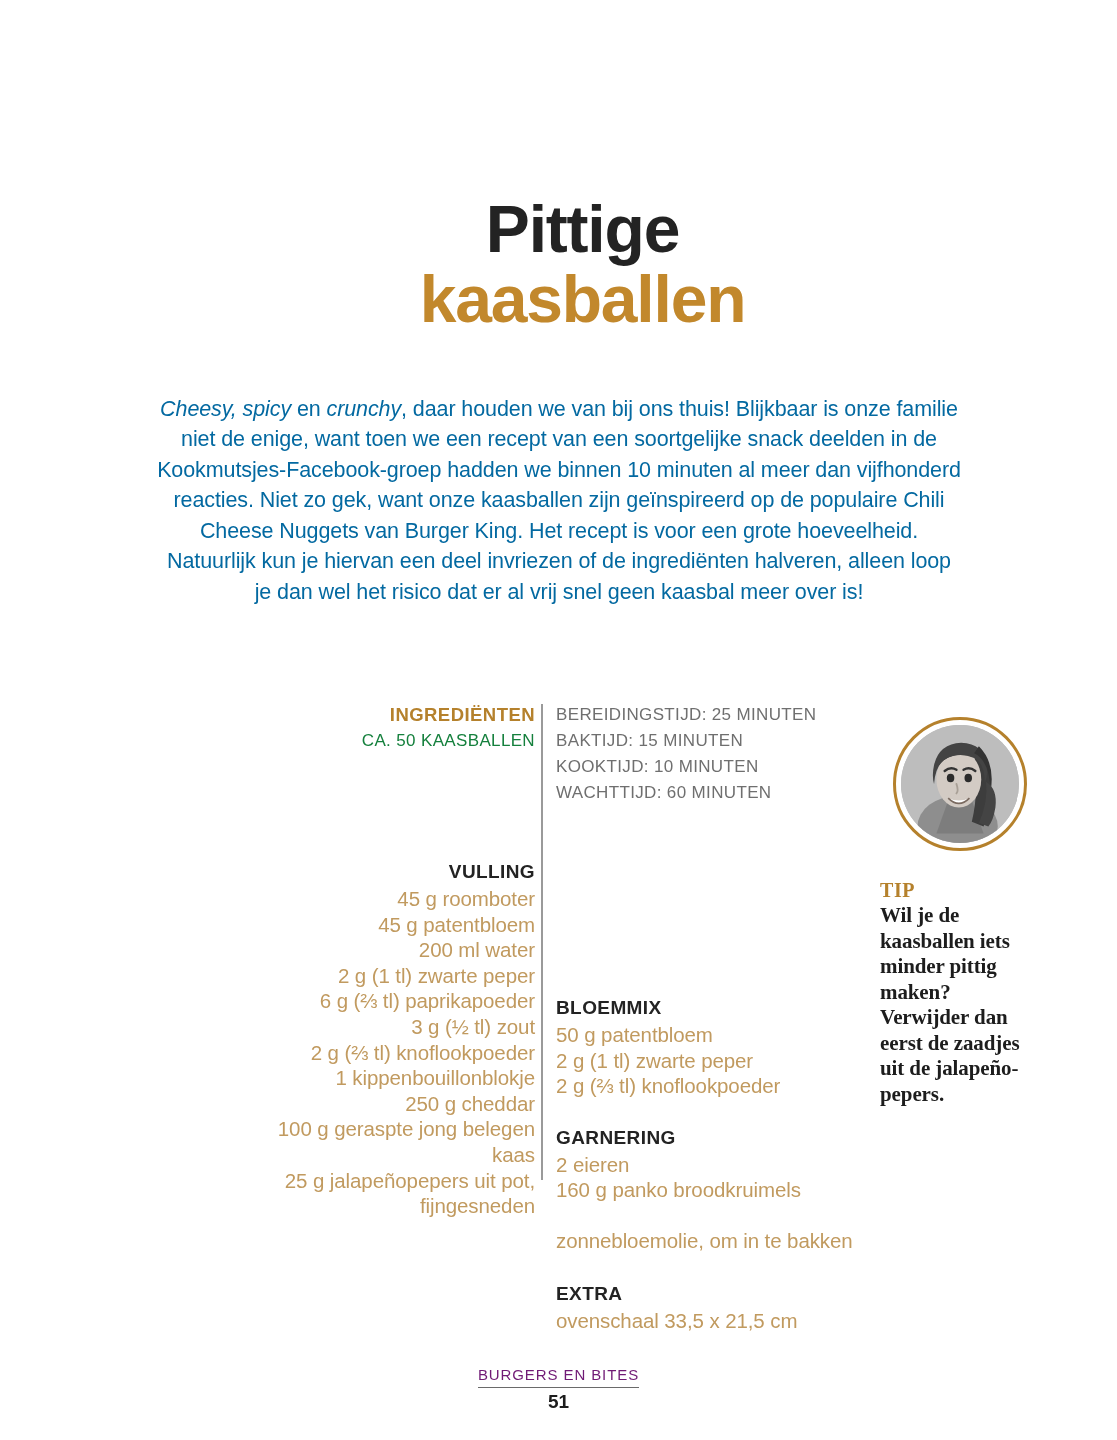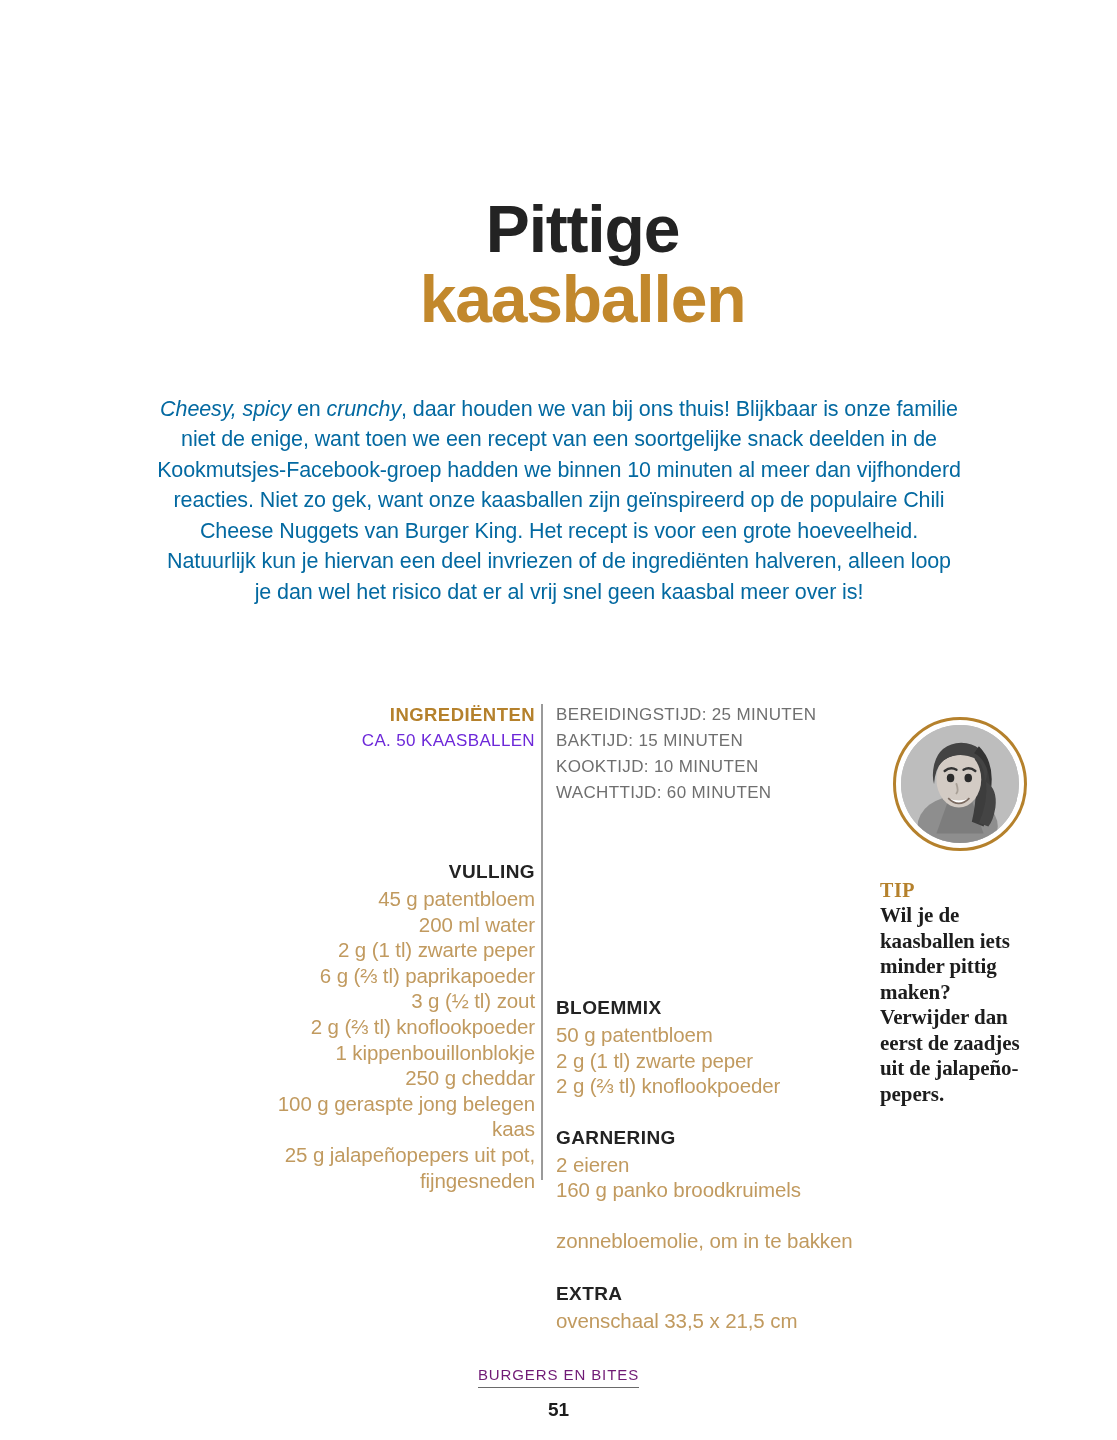--- a/index.html
+++ b/index.html
@@ -99,21 +99,21 @@
   .head-gold {
     font-size: 18.5px;
     font-weight: 700;
     letter-spacing: 0.45px;
     color: #b5812c;
     line-height: 26px;
   }
   .sub-gray {
     font-size: 17px;
     letter-spacing: 0.35px;
-    color: #6d28d9;
+    color: #15803d;
     line-height: 26px;
   }
   .time-line {
     font-size: 17px;
     letter-spacing: 0.35px;
     color: #6f6f6f;
     line-height: 26px;
     white-space: nowrap;
   }
 
@@ -203,21 +203,21 @@
     border-bottom: 1.4px solid #6a6a6a;
     padding-bottom: 3px;
     line-height: 18px;
   }
   .footer-page {
     display: block;
     font-size: 19px;
     font-weight: 700;
     color: #1d1d1d;
     line-height: 24px;
-    margin-top: 10px;
+    margin-top: 2px;
   }
 </style>
 </head>
 <body>
 
 <div class="page">
 
   <div class="title-block">
     <span class="title-line1">Pittige</span>
     <span class="title-line2">kaasballen</span>
@@ -227,20 +227,21 @@
 
   <div class="info">
 
     <div class="divider"></div>
 
     <div class="col-left">
       <div class="head-gold">INGREDIËNTEN</div>
       <div class="sub-gray">CA. 50 KAASBALLEN</div>
 
       <div class="sec-head vulling-head">VULLING</div>
+      <div class="ing ing-r">45 g roomboter</div>
       <div class="ing ing-r">45 g patentbloem</div>
       <div class="ing ing-r">200 ml water</div>
       <div class="ing ing-r">2 g (1 tl) zwarte peper</div>
       <div class="ing ing-r">6 g (⅔ tl) paprikapoeder</div>
       <div class="ing ing-r">3 g (½ tl) zout</div>
       <div class="ing ing-r">2 g (⅔ tl) knoflookpoeder</div>
       <div class="ing ing-r">1 kippenbouillonblokje</div>
       <div class="ing ing-r">250 g cheddar</div>
       <div class="ing ing-r">100 g geraspte jong belegen kaas</div>
       <div class="ing ing-r">25 g jalapeñopepers uit pot, fijngesneden</div>

